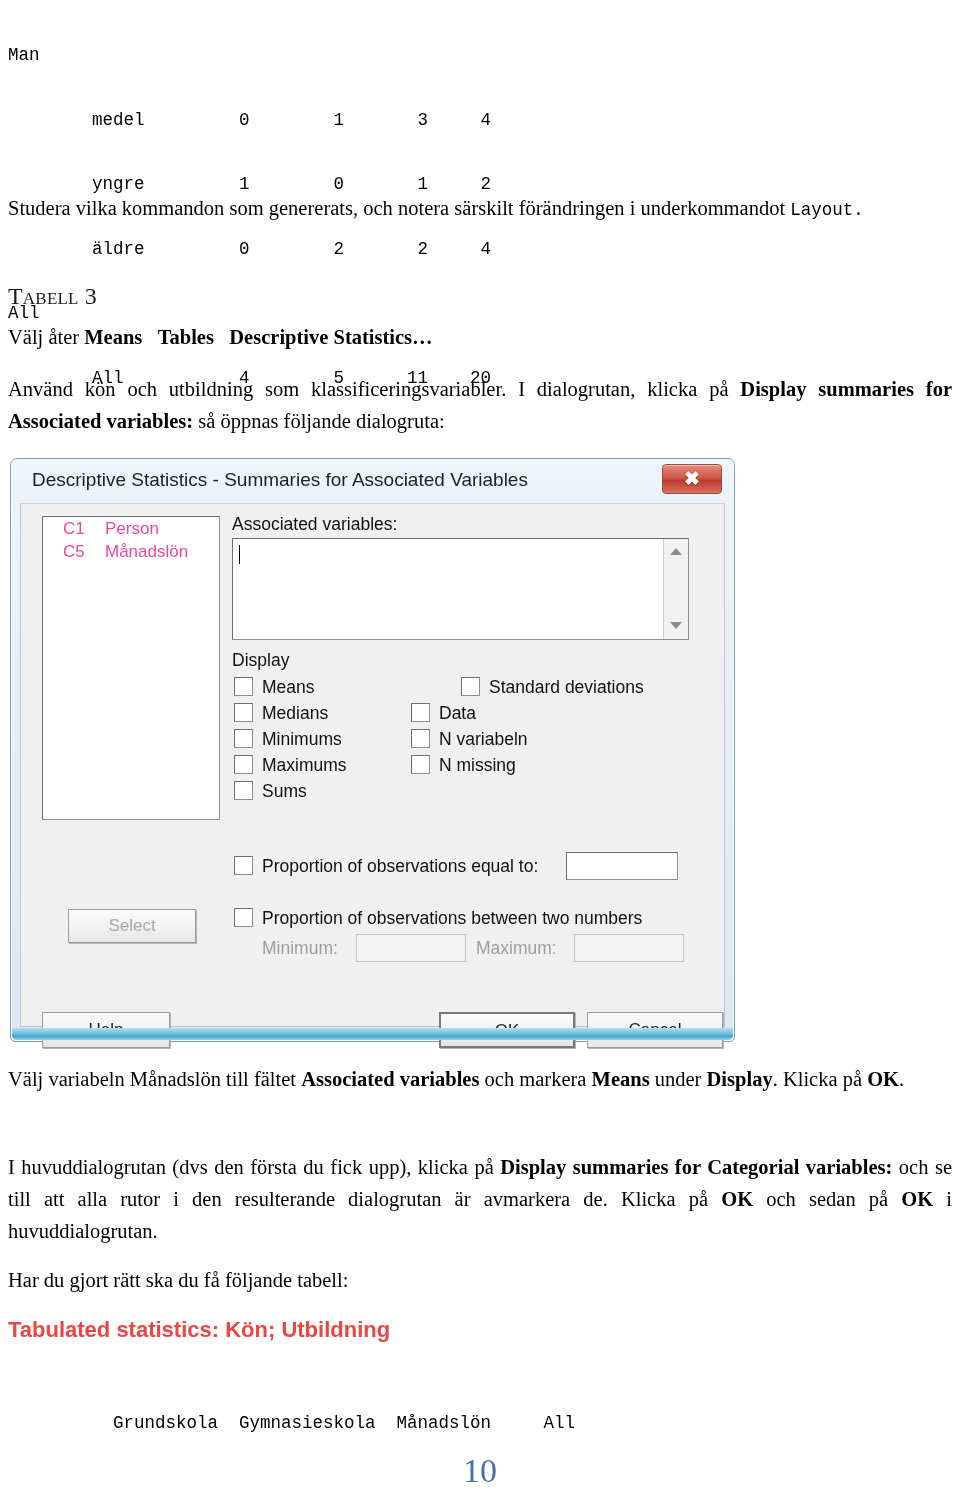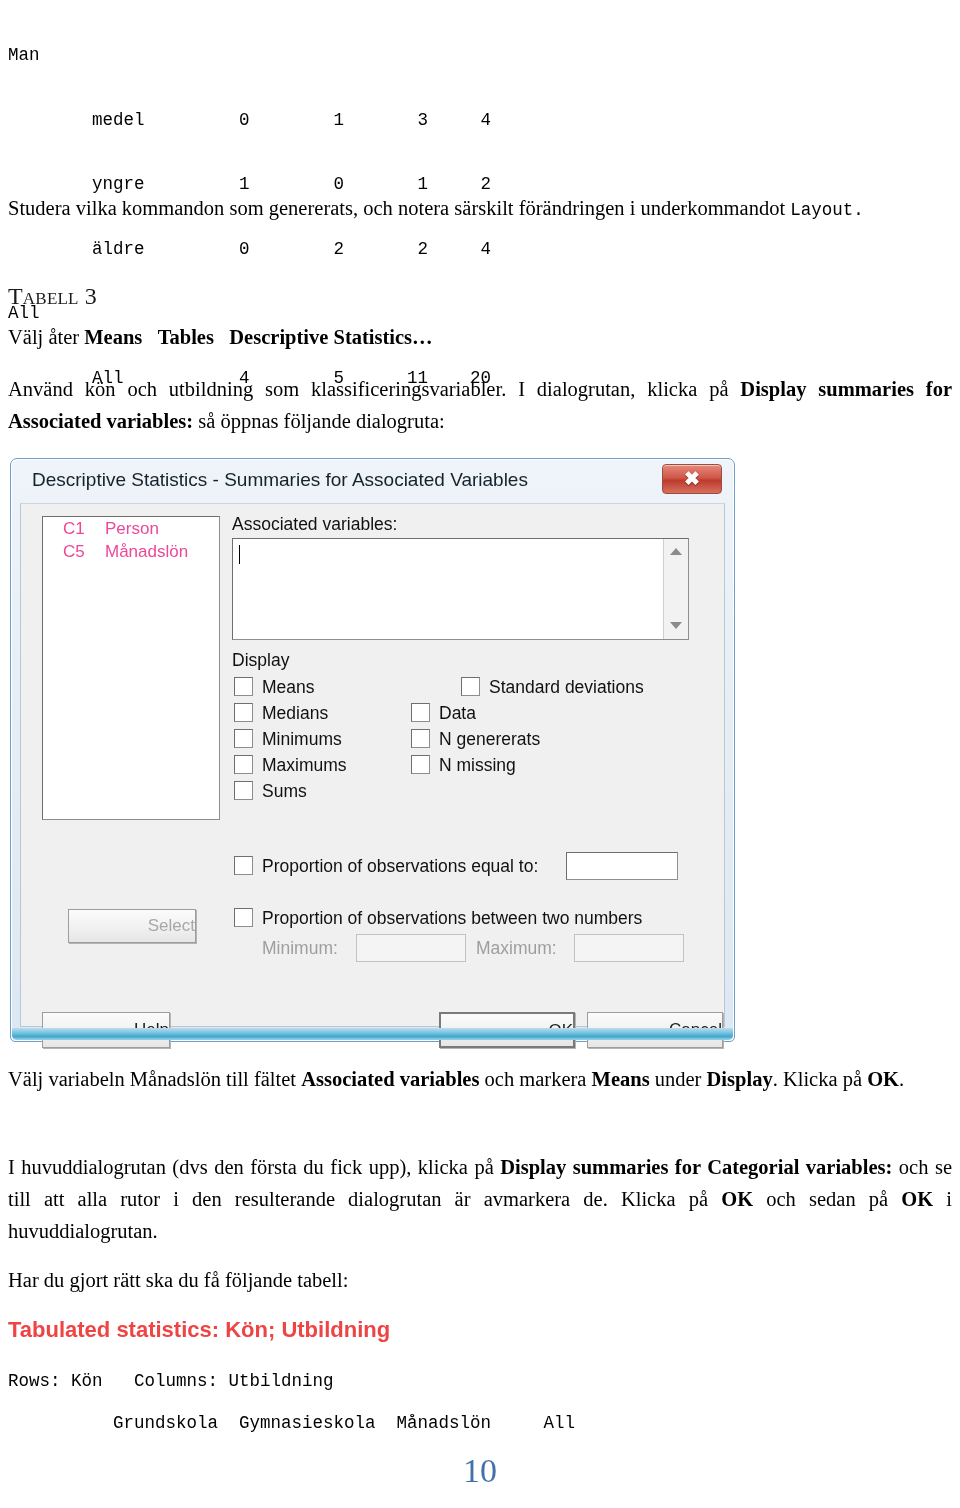--- a/index.html
+++ b/index.html
@@ -115,21 +115,21 @@
   .var-row .code{display:inline-block;width:42px;}
 
   .btn{
     position:absolute;
     background:linear-gradient(180deg,#fbfbfb 0%,#f2f2f2 50%,#e6e6e6 100%);
     border:1px solid #9d9d9d;
     box-shadow:1px 1px 0 #b4b4b4;
     font-size:17px;
     font-family:"Liberation Sans", sans-serif;
     color:#1c1c1c;
-    text-align:right;
+    text-align:center;
     cursor:pointer;
     box-sizing:border-box;
   }
   .btn span{display:block;}
   .btn.disabled{color:#a8a8a8;}
   .btn-select{left:47px;top:405px;width:128px;height:34px;line-height:32px;}
   .btn-help{left:21px;top:508px;width:128px;height:36px;line-height:34px;}
   .btn-ok{left:418px;top:508px;width:136px;height:36px;line-height:34px;border:2px solid #7a7a7a;}
   .btn-cancel{left:566px;top:508px;width:136px;height:36px;line-height:34px;}
 
@@ -285,21 +285,21 @@
         <span class="cbox"></span><span>Sums</span>
       </div>
 
       <div class="cbrow" style="left:412px;top:173px;margin-left:28px;">
         <span class="cbox"></span><span>Standard deviations</span>
       </div>
       <div class="cbrow" style="left:390px;top:199px;">
         <span class="cbox"></span><span>Data</span>
       </div>
       <div class="cbrow" style="left:390px;top:225px;">
-        <span class="cbox"></span><span>N genererats</span>
+        <span class="cbox"></span><span>N variabeln</span>
       </div>
       <div class="cbrow" style="left:390px;top:251px;">
         <span class="cbox"></span><span>N missing</span>
       </div>
 
       <div class="cbrow" style="left:213px;top:352px;">
         <span class="cbox"></span><span>Proportion of observations equal to:</span>
       </div>
       <div class="field" style="left:545px;top:348px;width:110px;height:26px;"></div>
 
@@ -330,18 +330,17 @@
   </div>
 
   <div class="para just" style="left:8px;top:1063px;width:944px;">
     <span>Välj variabeln Månadslön till fältet </span><span class="b">Associated variables</span><span> och markera </span><span class="b">Means</span><span> under </span><span class="b">Display</span><span>. Klicka på </span><span class="b">OK</span><span>.</span>
   </div>
 
   <div class="para" style="left:8px;top:1264px;width:944px;">Har du gjort rätt ska du få följande tabell:</div>
 
   <div class="tab-stat-head">Tabulated statistics: Kön; Utbildning</div>
 
-  <div class="mono" style="position:absolute;left:8px;top:1371px;">Rows: Kön   Columns: Utbildning</div>
   <div class="mono" style="position:absolute;left:8px;top:1413px;">          Grundskola  Gymnasieskola  Månadslön     All</div>
 
   <div class="pageno">10</div>
 
 </div>
 
 </body></html>

